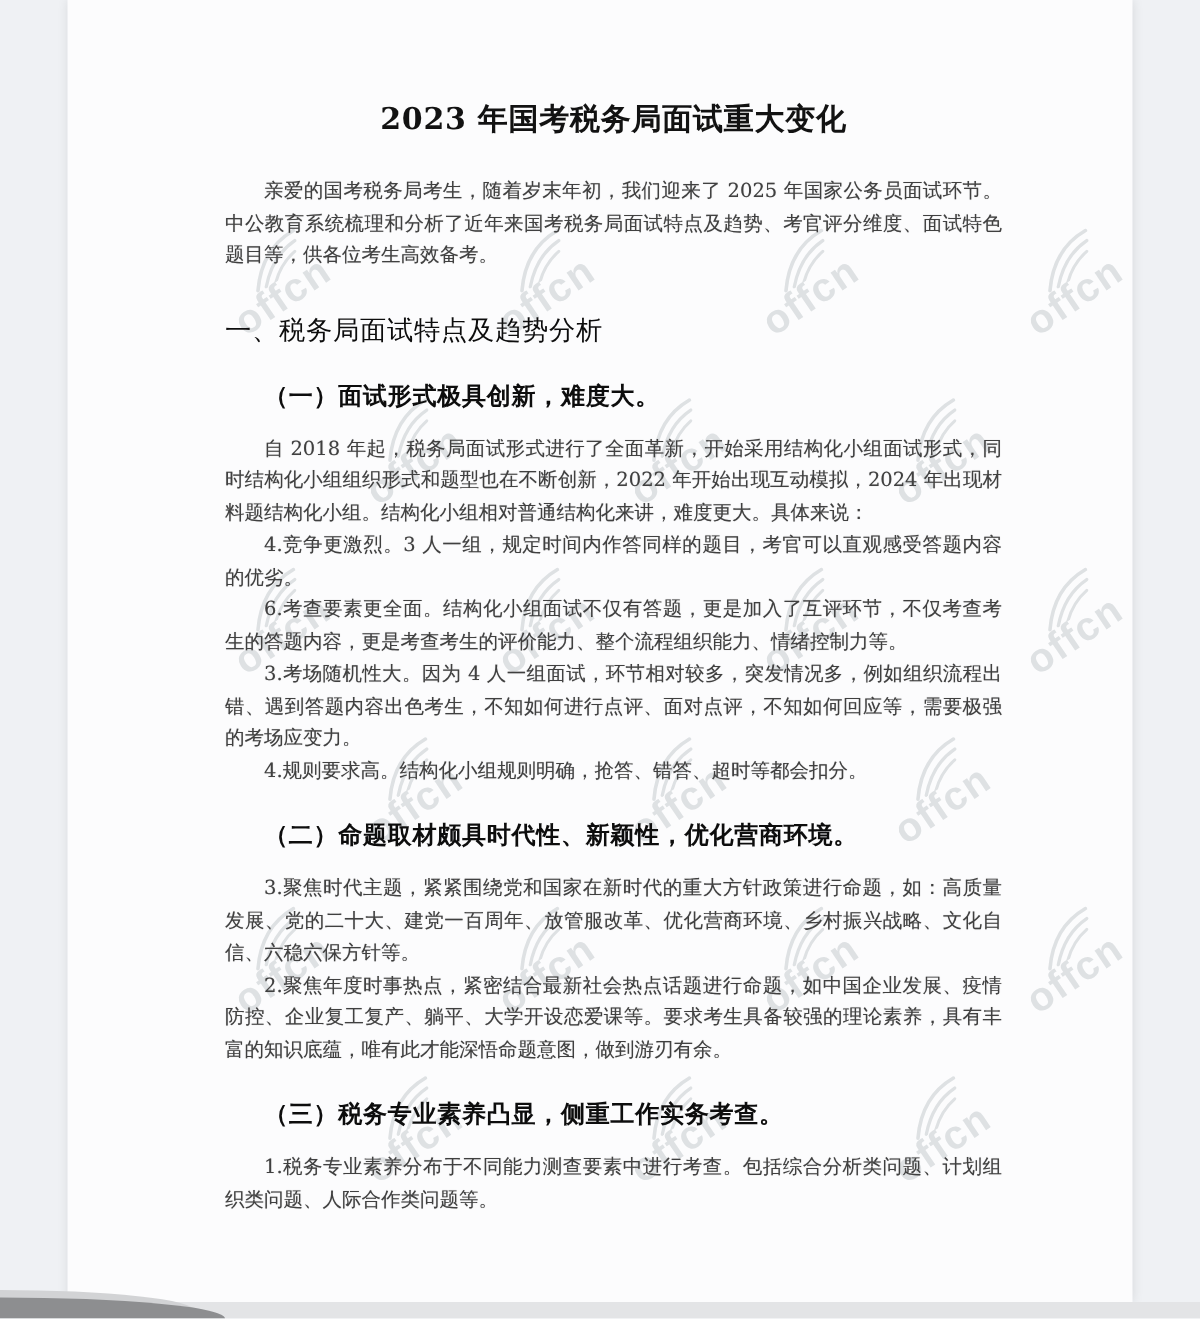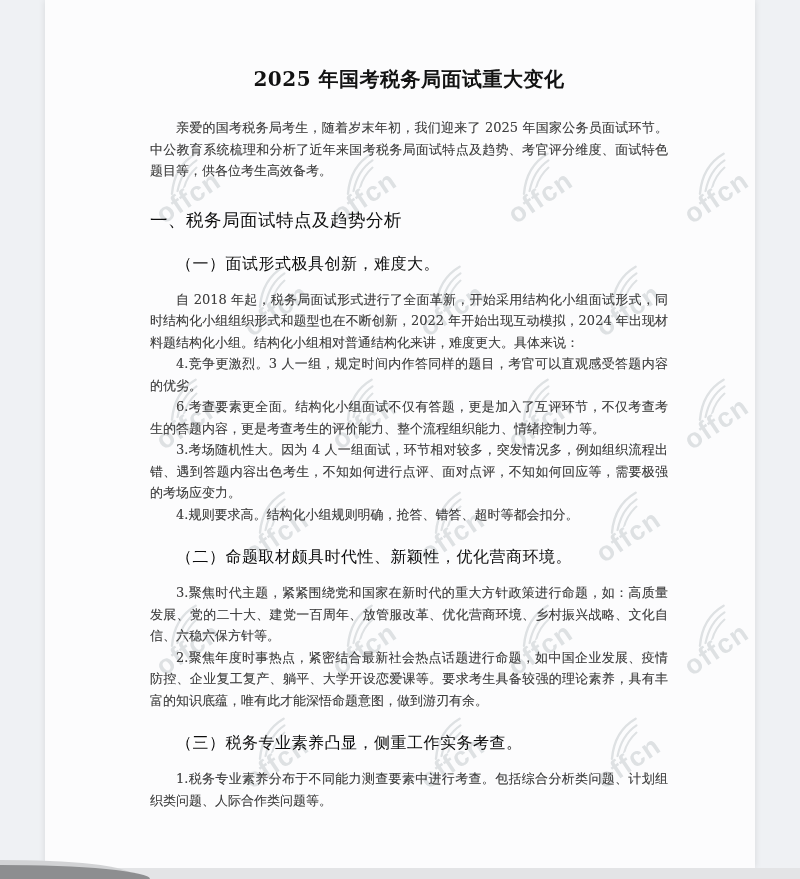--- a/index.html
+++ b/index.html
@@ -82,21 +82,21 @@
     font-size: 17.5px;
     font-weight: 400;
     color: #0d0d0d;
     letter-spacing: 0.5px;
   }
   .h-sub {
     margin: 22px 0 14px 0;
     padding-left: 26px;
     font-family: "DejaVu Sans", "Liberation Sans", sans-serif;
     font-size: 16px;
-    font-weight: 400;
+    font-weight: 700;
     color: #0d0d0d;
     letter-spacing: 0.5px;
   }
   
   .bottom-band {
     position: absolute;
     left: 0; bottom: 0;
     width: 800px; height: 11px;
     background: #e3e4e6;
     z-index: 3;
@@ -288,21 +288,21 @@
         <svg width="46" height="24" viewBox="0 0 46 24">
           <path d="M2 22 C 14 7, 29 1, 44 2" fill="none" stroke="#ccd1d4" stroke-width="2.4" stroke-linecap="round"></path>
           <path d="M8 23 C 18 13, 29 8, 41 8" fill="none" stroke="#ccd1d4" stroke-width="2.2" stroke-linecap="round"></path>
           <path d="M15 24 C 22 18, 29 15, 37 14" fill="none" stroke="#ccd1d4" stroke-width="2" stroke-linecap="round"></path>
         </svg>
         <div class="wm-text">offcn</div>
       </div>
     </div>
 
   <div class="content">
-    <h1 class="doc-title">2025 年国考税务局面试重大变化</h1>
+    <h1 class="doc-title">2023 年国考税务局面试重大变化</h1>
 
     <p class="para intro">亲爱的国考税务局考生，随着岁末年初，我们迎来了 2025 年国家公务员面试环节。中公教育系统梳理和分析了近年来国考税务局面试特点及趋势、考官评分维度、面试特色题目等，供各位考生高效备考。</p>
 
     <h2 class="h-sec">一、税务局面试特点及趋势分析</h2>
 
     <h3 class="h-sub">（一）面试形式极具创新，难度大。</h3>
     <p class="para">自 2018 年起，税务局面试形式进行了全面革新，开始采用结构化小组面试形式，同时结构化小组组织形式和题型也在不断创新，2022 年开始出现互动模拟，2024 年出现材料题结构化小组。结构化小组相对普通结构化来讲，难度更大。具体来说：</p>
     <p class="para">4.竞争更激烈。3 人一组，规定时间内作答同样的题目，考官可以直观感受答题内容的优劣。</p>
     <p class="para">6.考查要素更全面。结构化小组面试不仅有答题，更是加入了互评环节，不仅考查考生的答题内容，更是考查考生的评价能力、整个流程组织能力、情绪控制力等。</p>
     <p class="para">3.考场随机性大。因为 4 人一组面试，环节相对较多，突发情况多，例如组织流程出错、遇到答题内容出色考生，不知如何进行点评、面对点评，不知如何回应等，需要极强的考场应变力。</p>

